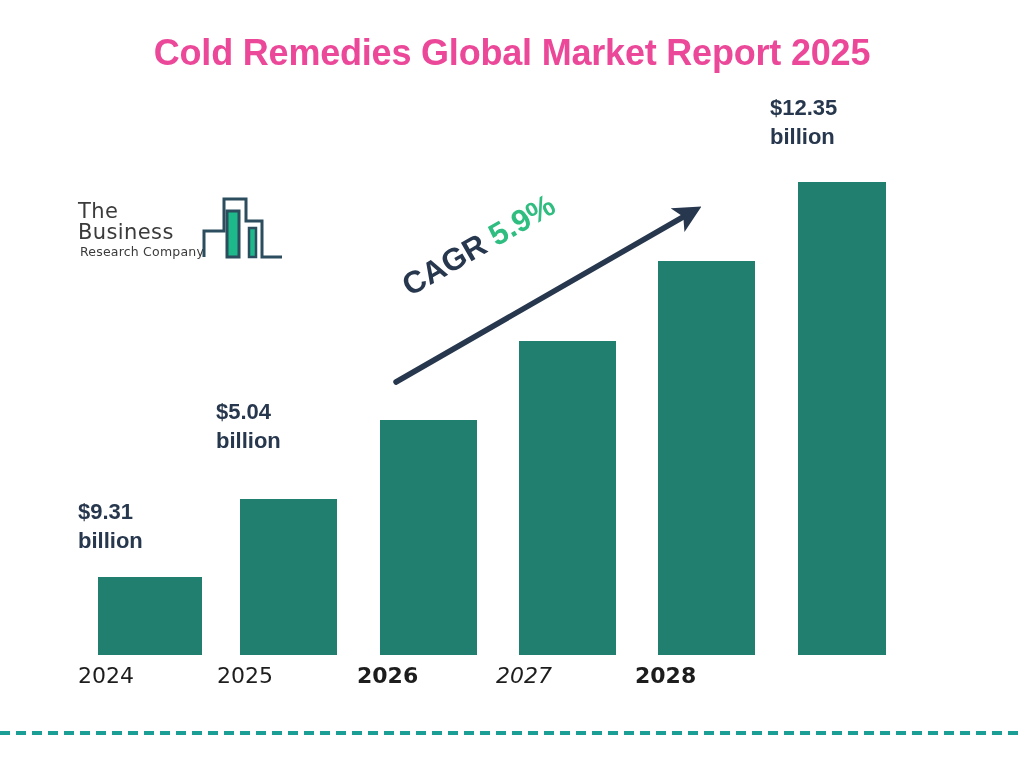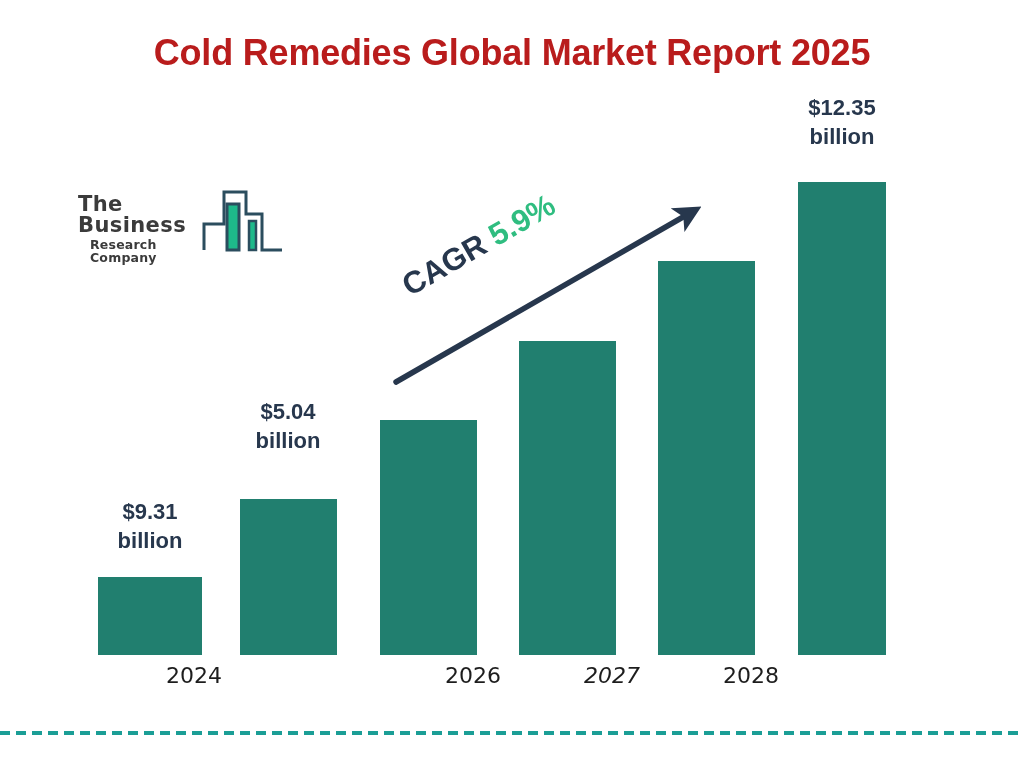--- a/index.html
+++ b/index.html
@@ -22,33 +22,32 @@
 
   
   #chart-title {
     position: absolute;
     left: 0;
     top: 32px;
     width: 1024px;
     text-align: center;
     font-size: 36px;
     font-weight: bold;
-    color: #b91c1c;
+    color: #ec4899;
     letter-spacing: -0.2px;
     white-space: nowrap;
   }
 
   
   #logo {
     position: absolute;
     left: 78px;
-    top: 188px;
+    top: 195px;
     width: 205px;
     height: 66px;
-    font-weight: bold;
   }
   #logo-text {
     position: absolute;
     left: 0;
     top: 6px;
     width: 130px;
   }
   #logo-line1 {
     font-family: "DejaVu Sans", sans-serif;
     font-size: 21px;
@@ -56,21 +55,21 @@
     line-height: 1;
     letter-spacing: 0.4px;
   }
   #logo-line2 {
     font-family: "DejaVu Sans", sans-serif;
     font-size: 12.5px;
     color: #3b3b3b;
     line-height: 1;
     letter-spacing: 0.2px;
     margin-top: 3px;
-    margin-left: 12px;
+    margin-left: 2px;
   }
   #logo-mark {
     position: absolute;
     left: 124px;
     top: 0;
     width: 82px;
     height: 66px;
   }
 
   
@@ -80,29 +79,28 @@
     top: 0;
     width: 1024px;
     height: 768px;
   }
   .bar {
     position: absolute;
     background: #217f6f;
   }
   .bar-value {
     position: absolute;
-    text-align: center;
     font-size: 22px;
     font-weight: bold;
     color: #27374d;
     line-height: 1.32;
   }
   .x-tick {
     position: absolute;
-    text-align: right;
+    text-align: left;
     font-size: 22px;
     color: #1d1d1d;
     font-family: "DejaVu Sans", sans-serif;
   }
 
   
   #cagr-arrow {
     position: absolute;
     left: 380px;
     top: 190px;
@@ -184,23 +182,24 @@
 
     <div class="bar" style="left:658px; top:261px; width:97px; height:394px;"></div>
 
     <div class="bar" style="left:798px; top:182px; width:88px; height:473px;"></div>
     <div class="bar-value" style="left:770px; top:93px; width:144px;">
       <div>$12.35</div>
       <div>billion</div>
     </div>
 
     <div class="x-tick" style="left:78px; top:663px; width:144px;">2024</div>
-    <div class="x-tick" style="left:357px; top:663px; width:144px;">2026</div>
+    <div class="x-tick" style="left:217px; top:663px; width:144px;">2025</div>
+    <div class="x-tick" style="left:357px; top:663px; width:144px;font-weight:bold;">2026</div>
     <div class="x-tick" style="left:496px; top:663px; width:144px;font-style:italic;">2027</div>
-    <div class="x-tick" style="left:635px; top:663px; width:144px;">2028</div>
+    <div class="x-tick" style="left:635px; top:663px; width:144px;font-weight:bold;">2028</div>
   </div>
 
   <svg id="cagr-arrow" viewBox="0 0 330 205" xmlns="http://www.w3.org/2000/svg">
     <defs>
       <marker id="arrowhead" markerWidth="5" markerHeight="5" refX="2.6" refY="2.5" orient="auto" markerUnits="strokeWidth">
         <path d="M0,0 L5,2.5 L0,5 L1.2,2.5 z" fill="#27374d"></path>
       </marker>
     </defs>
     <line x1="16" y1="192" x2="310" y2="23" stroke="#27374d" stroke-width="5.5" stroke-linecap="round" marker-end="url(#arrowhead)"></line>
   </svg>

